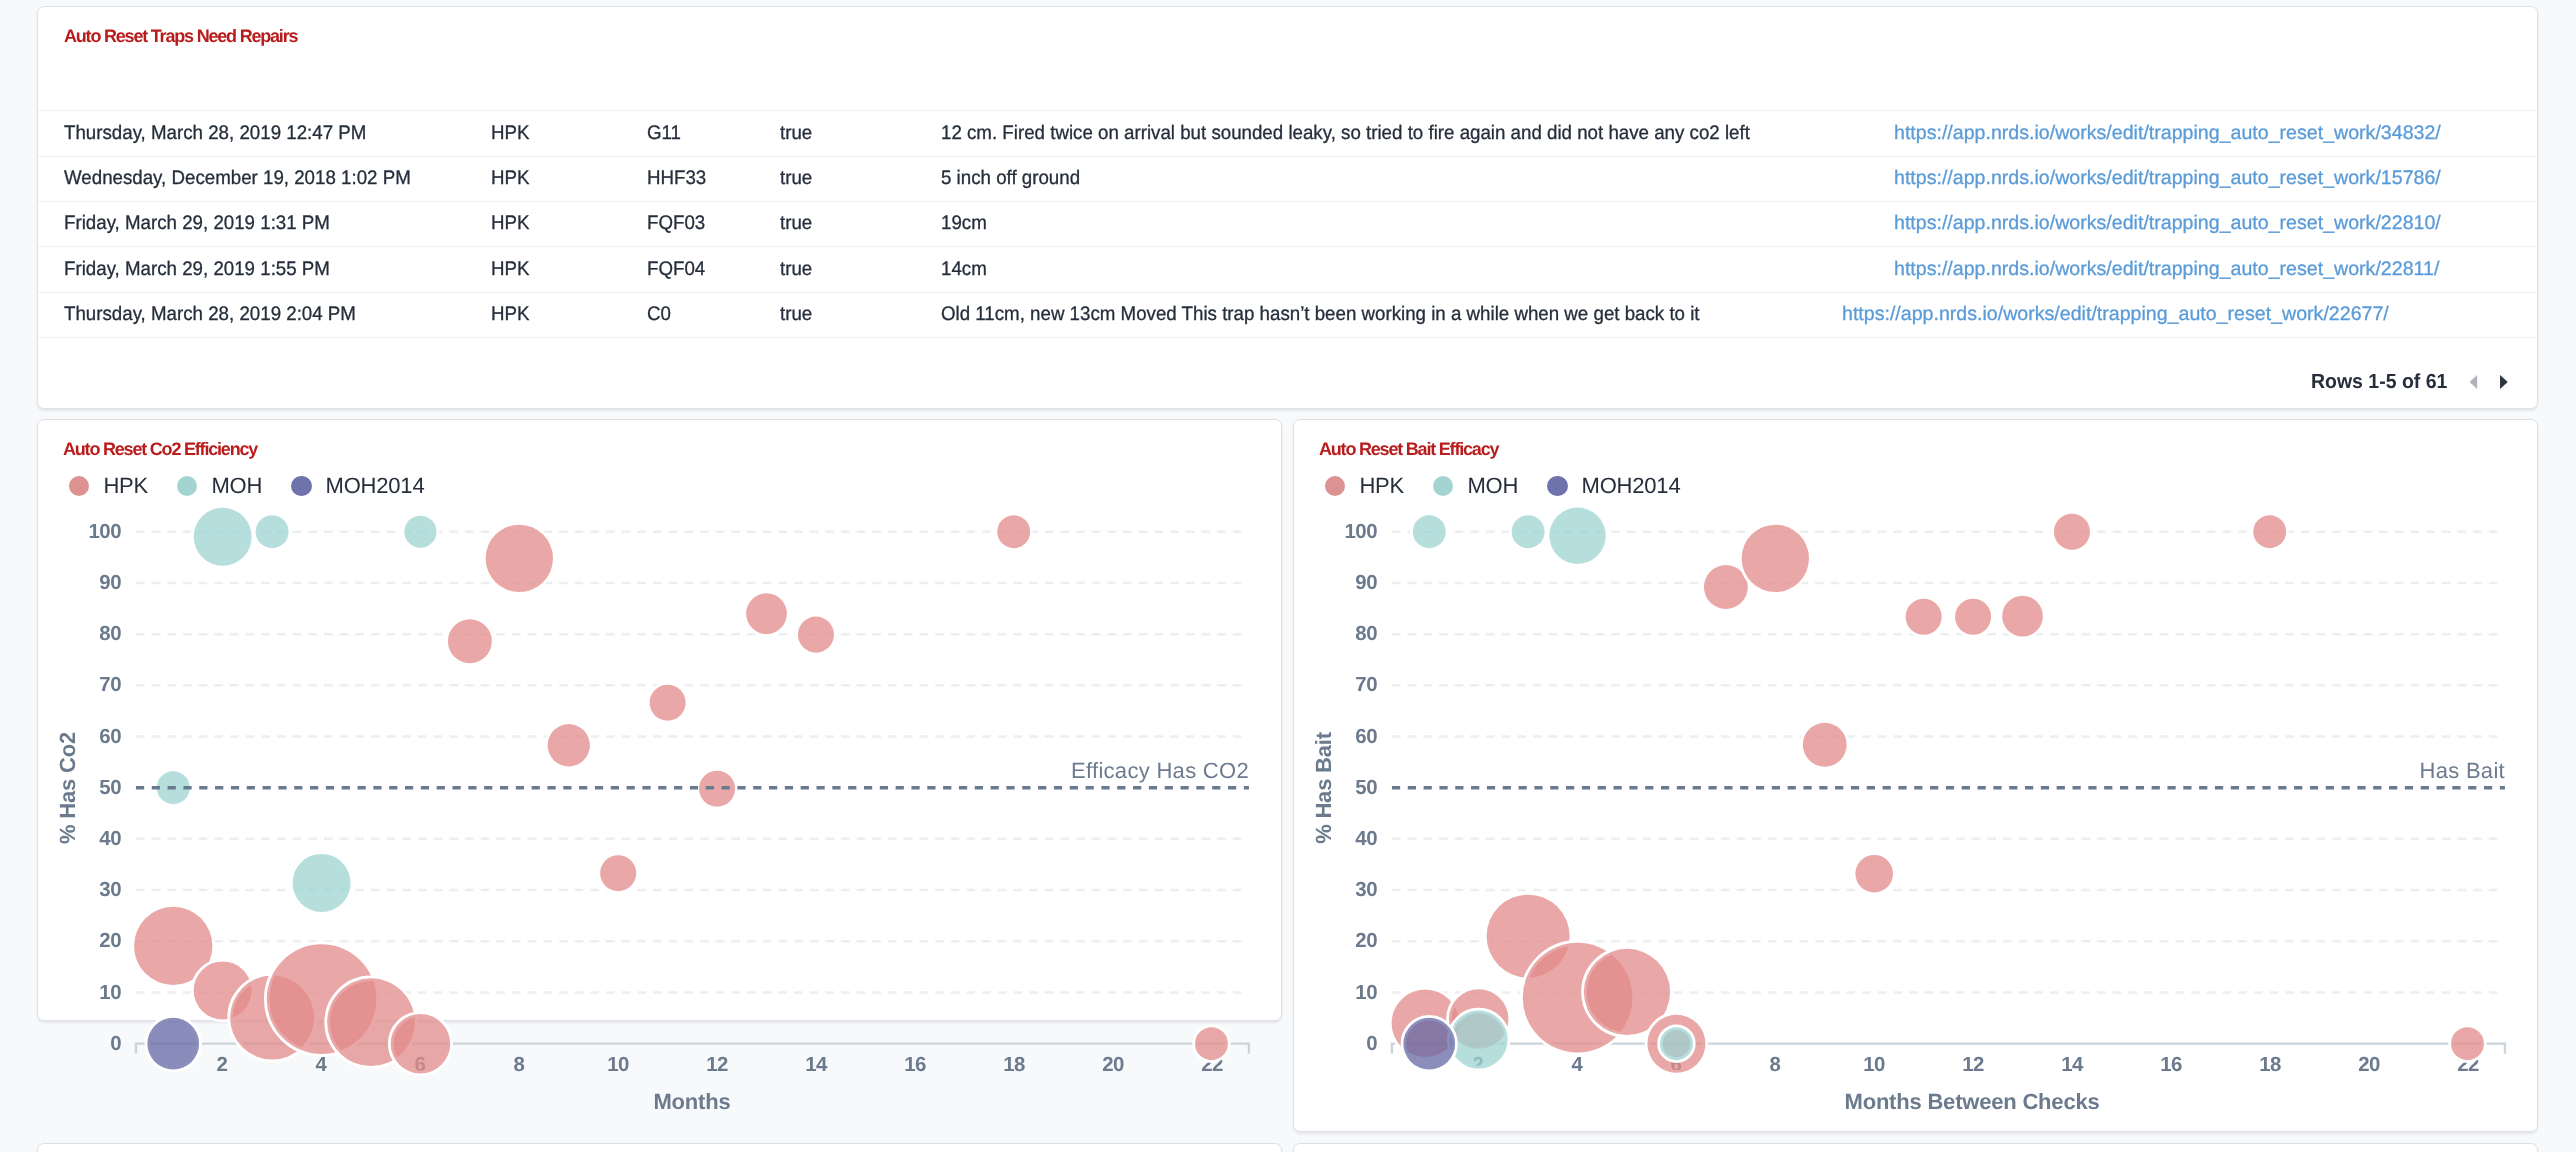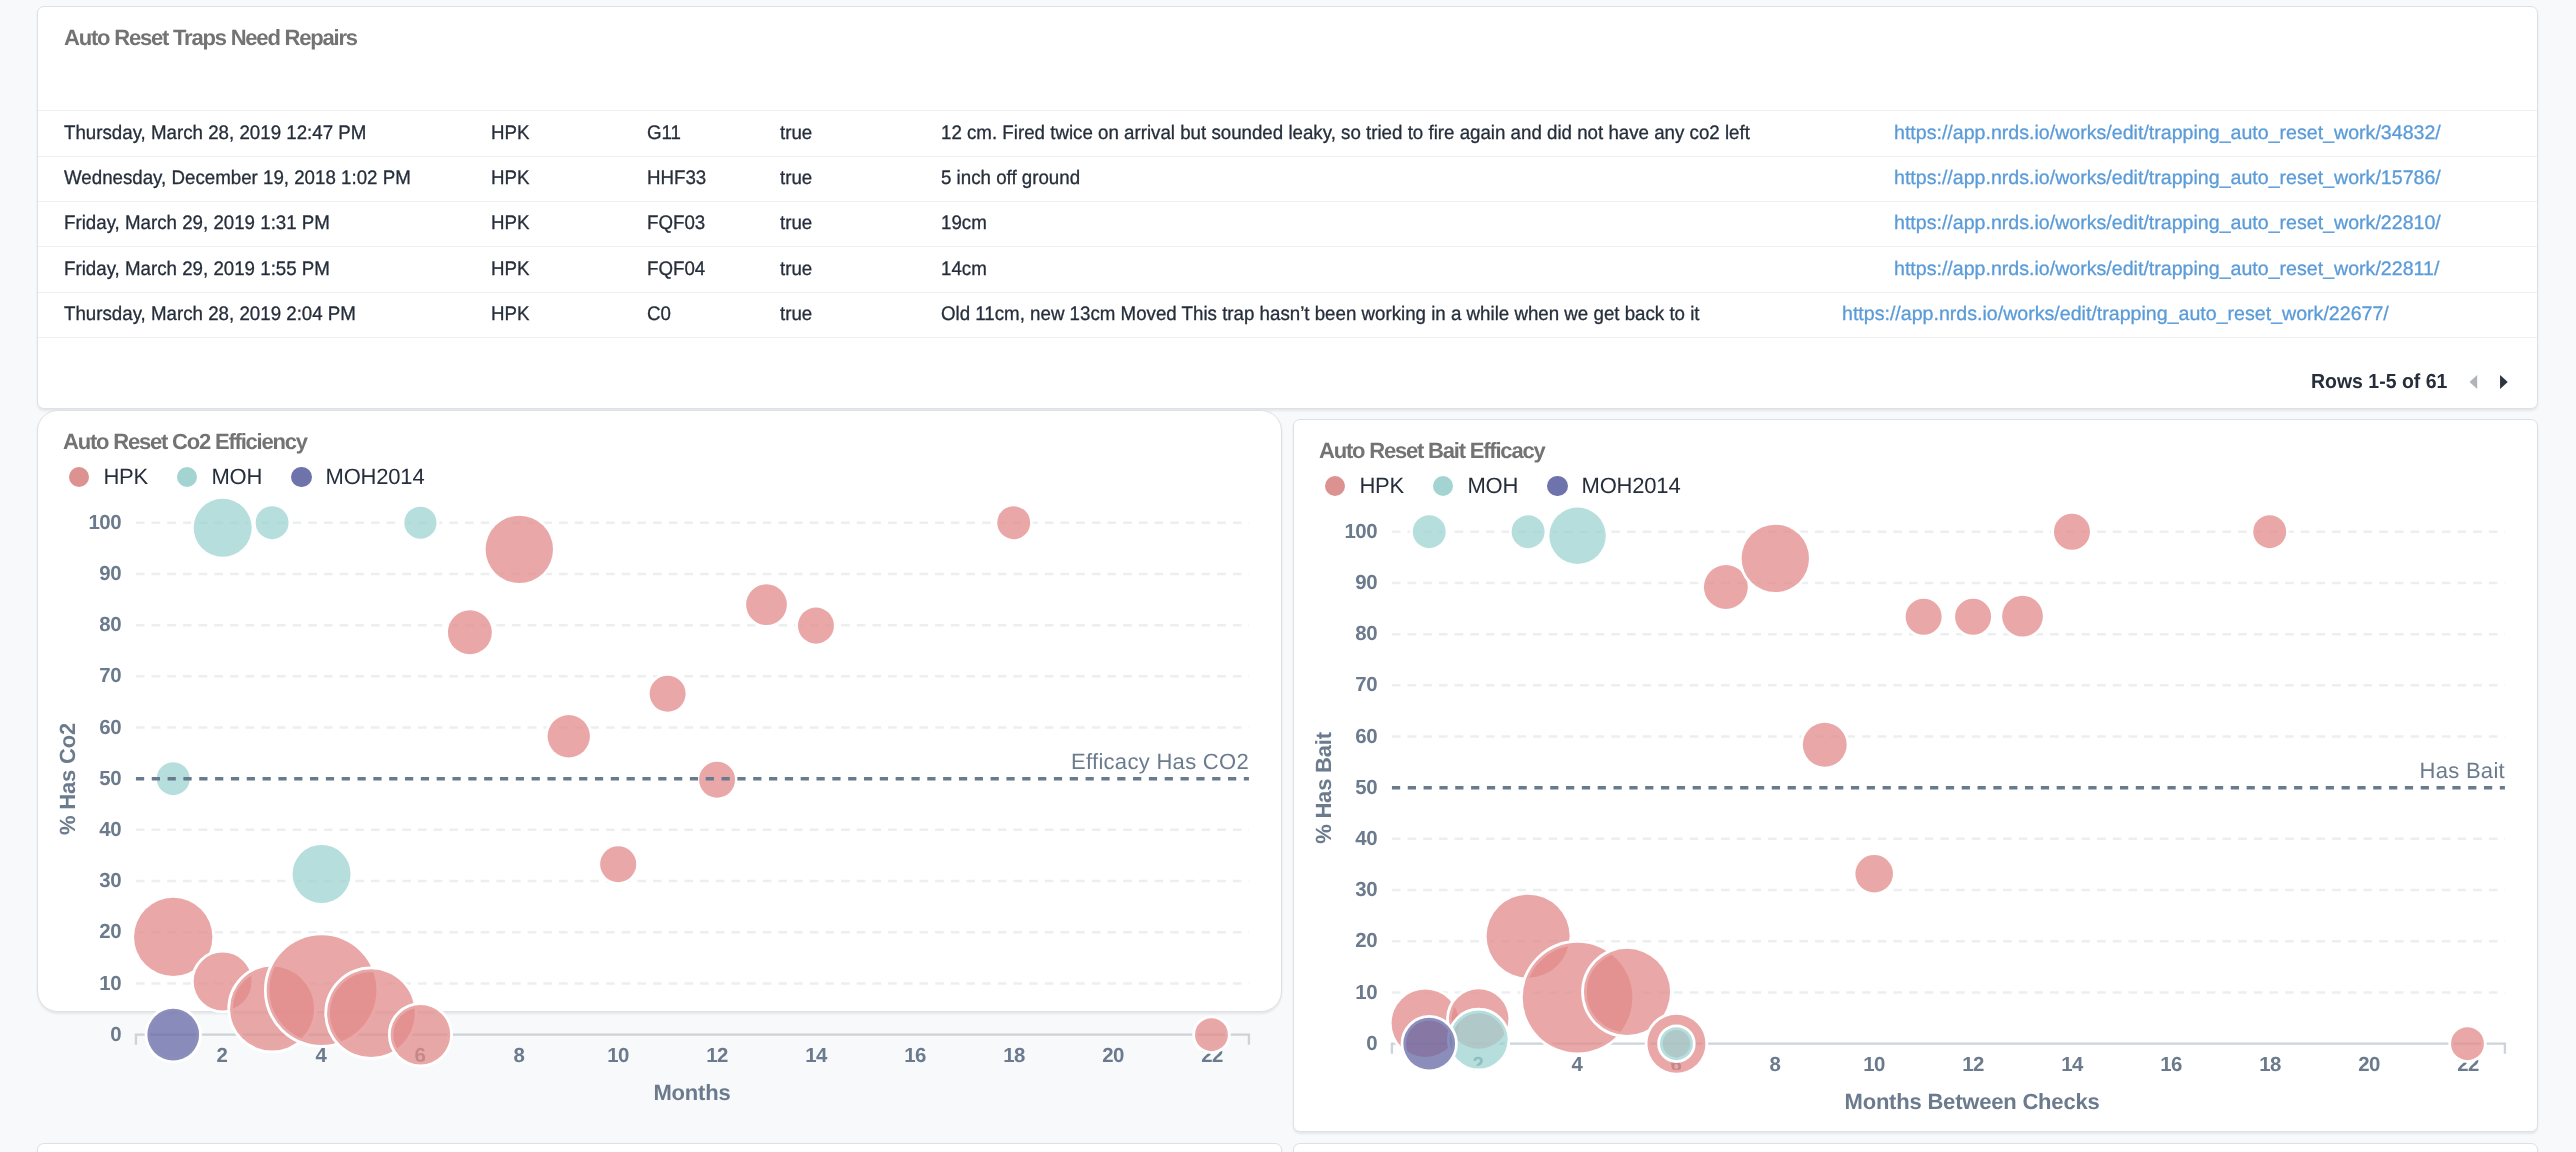--- a/index.html
+++ b/index.html
@@ -13,21 +13,21 @@
   .board{position:absolute;left:0;top:0;width:2576px;height:1152px;opacity:.999;}
   .card{
     position:absolute;background:#fff;border:1.6px solid #dde1e6;
     border-radius:7px;box-shadow:0 1.6px 2.4px rgba(30,45,70,.09);
     box-sizing:border-box;
   }
 
   
   #table-card{left:37px;top:5.5px;width:2501px;height:403px;}
   .card-title{
-    position:absolute;z-index:3;font-size:22px;font-weight:700;color:#737373;
+    position:absolute;z-index:3;font-size:18px;font-weight:700;color:#b91c1c;
     letter-spacing:-1.2px;white-space:nowrap;line-height:1;
   }
   #table-title{left:26px;top:20.4px;}
 
   .thead{position:absolute;left:0;top:72px;width:100%;height:38px;}
   .th{
     position:absolute;font-size:19.6px;font-weight:400;color:#74808f;
     white-space:nowrap;top:0;line-height:1;
     transform:scaleX(.945);transform-origin:0 0;
     -webkit-text-stroke:0.2px #74808f;
@@ -42,21 +42,21 @@
   .pager{
     position:absolute;left:2273px;top:365px;display:flex;align-items:center;
     font-size:20.4px;font-weight:700;color:#252e3a;white-space:nowrap;line-height:1;
     transform:scaleX(.955);transform-origin:0 0;
   }
   .pager .arrow{width:0;height:0;flex:none;}
   .pager .prev{margin-left:23.5px;border-top:7.8px solid transparent;border-bottom:7.8px solid transparent;border-right:8.2px solid #b0b4ba;}
   .pager .next{margin-left:23.5px;border-top:7.8px solid transparent;border-bottom:7.8px solid transparent;border-left:8.2px solid #2b3440;}
 
   
-  #chart-card-1{left:37px;top:410px;width:1245px;height:602px;border-radius:21px;}
+  #chart-card-1{left:37px;top:419px;width:1245px;height:602px;}
   #chart-card-2{left:1293px;top:419px;width:1245px;height:713px;}
   #chart-card-3{left:37px;top:1143px;width:1245px;height:713px;}
   #chart-card-4{left:1293px;top:1143px;width:1245px;height:713px;}
   .chart-title{left:25px;top:20.4px;}
   .legend{position:absolute;z-index:3;left:31px;top:55px;display:flex;align-items:center;}
   .legend .item{display:flex;align-items:center;margin-right:29px;}
   .legend .dot{width:20.4px;height:20.4px;border-radius:50%;margin-right:14px;flex:none;}
   .legend .lbl{font-size:22px;color:#252e3a;white-space:nowrap;line-height:1;letter-spacing:-0.2px;}
   .chart-svg{position:absolute;left:0;top:0;z-index:2;}
   .ytick{position:absolute;z-index:1;font-size:20.4px;font-weight:700;color:#6b7b8d;text-align:right;white-space:nowrap;line-height:1;letter-spacing:-0.5px;}

